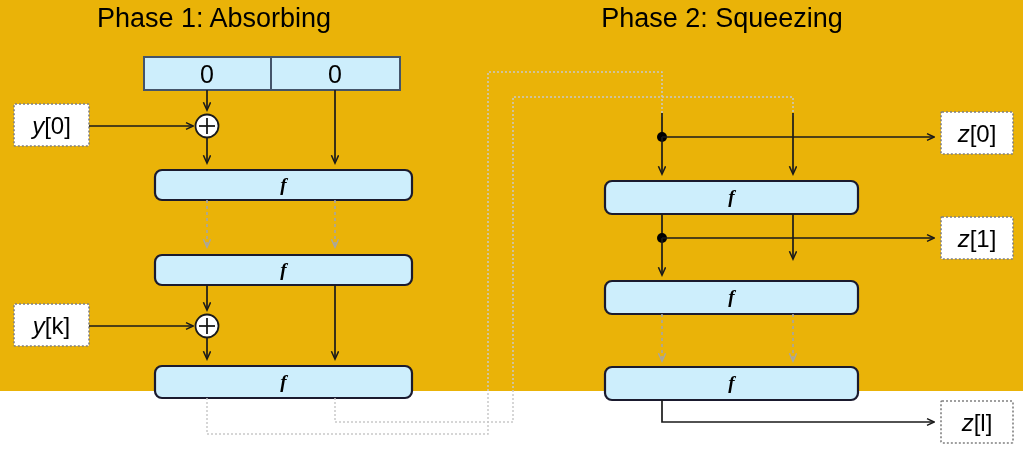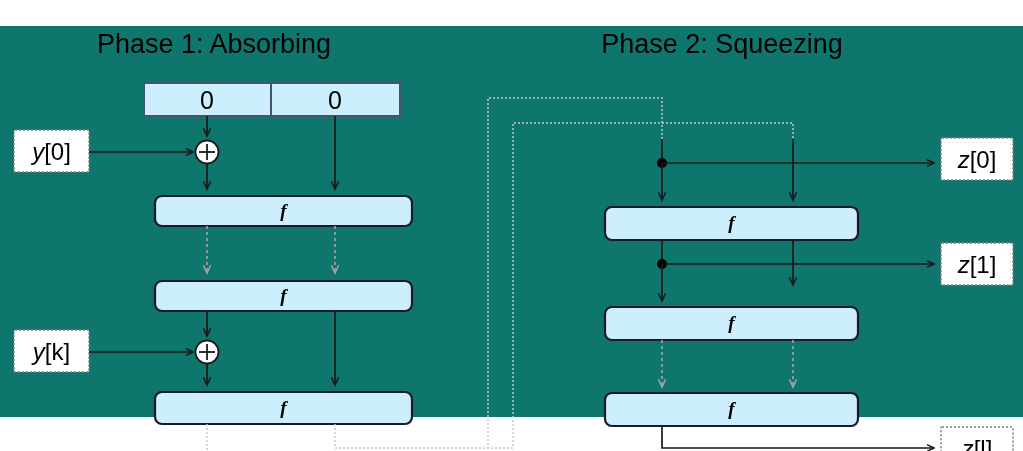--- a/index.html
+++ b/index.html
@@ -10,22 +10,21 @@
   body {
     width: 1023px;
     height: 451px;
     overflow: hidden;
     font-family: "Liberation Sans", sans-serif;
   }
   #root {
     position: relative;
     width: 1023px;
     height: 391px;
-    background: #0f766e;
-    margin-top: 26px;
+    background: #eab308;
   }
   svg.diagram {
     position: absolute;
     left: 0;
     top: 0;
     width: 1023px;
     height: 451px;
     display: block;
   }
   .phase-title {

